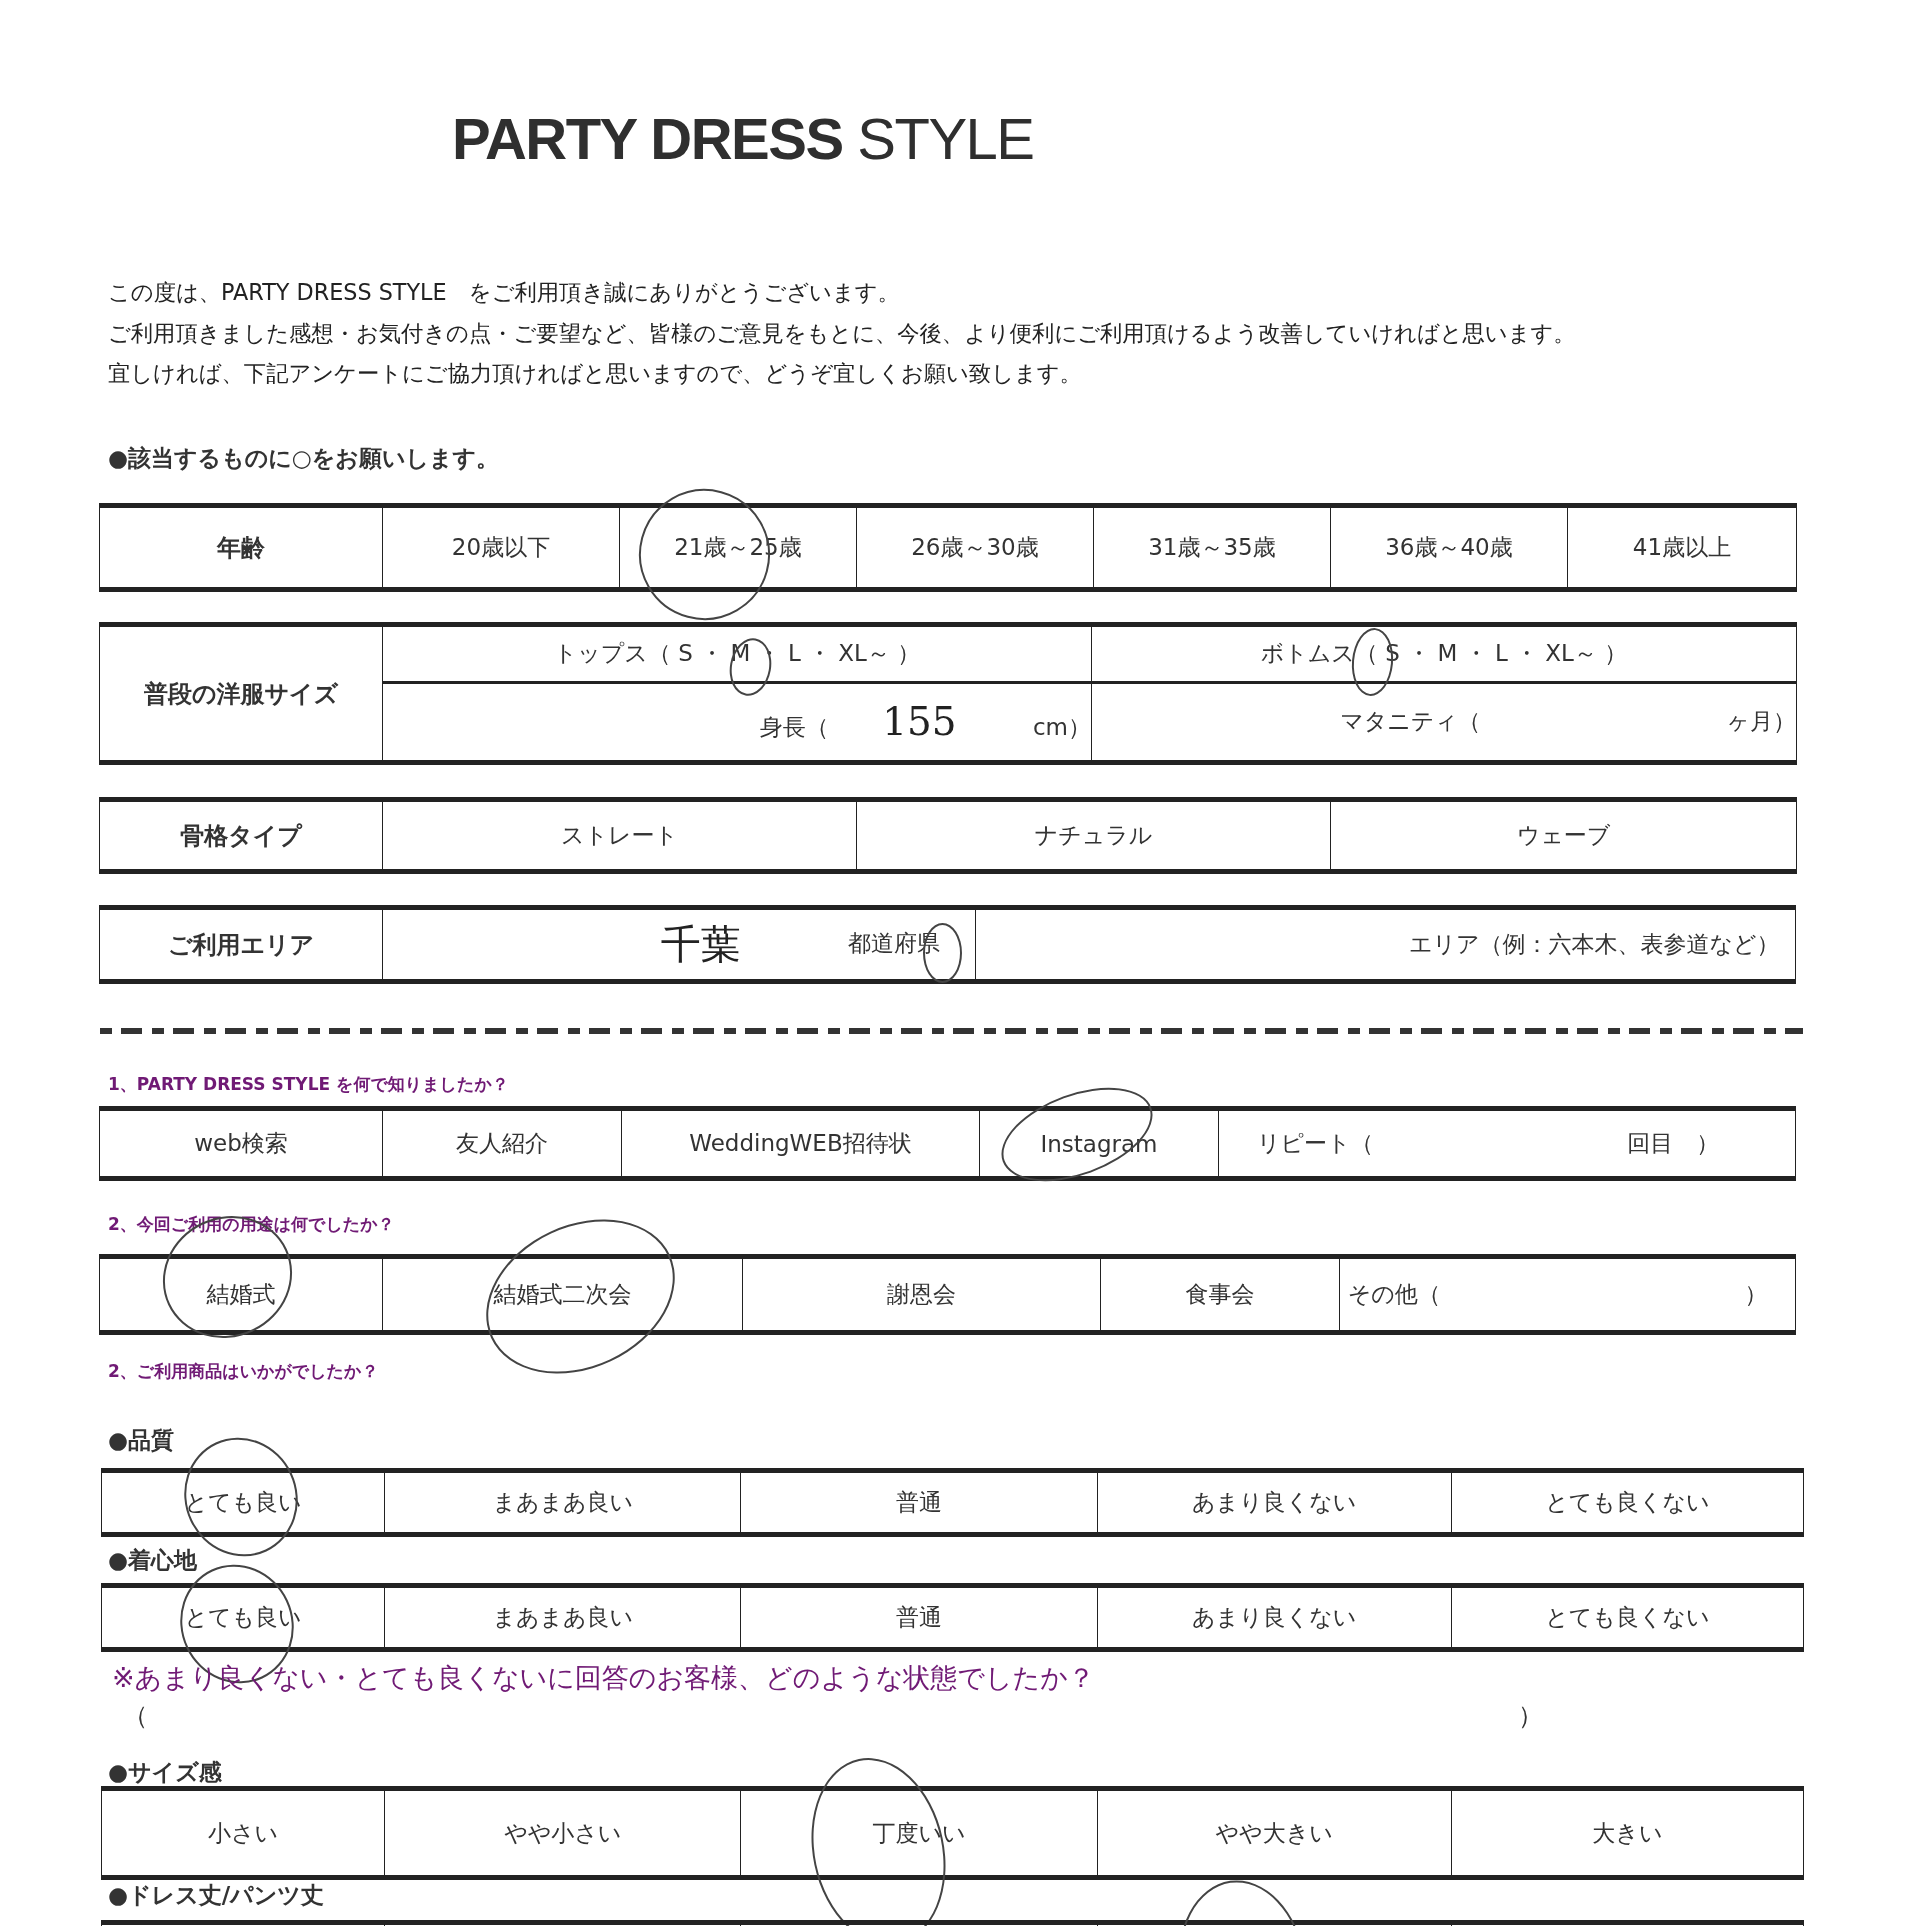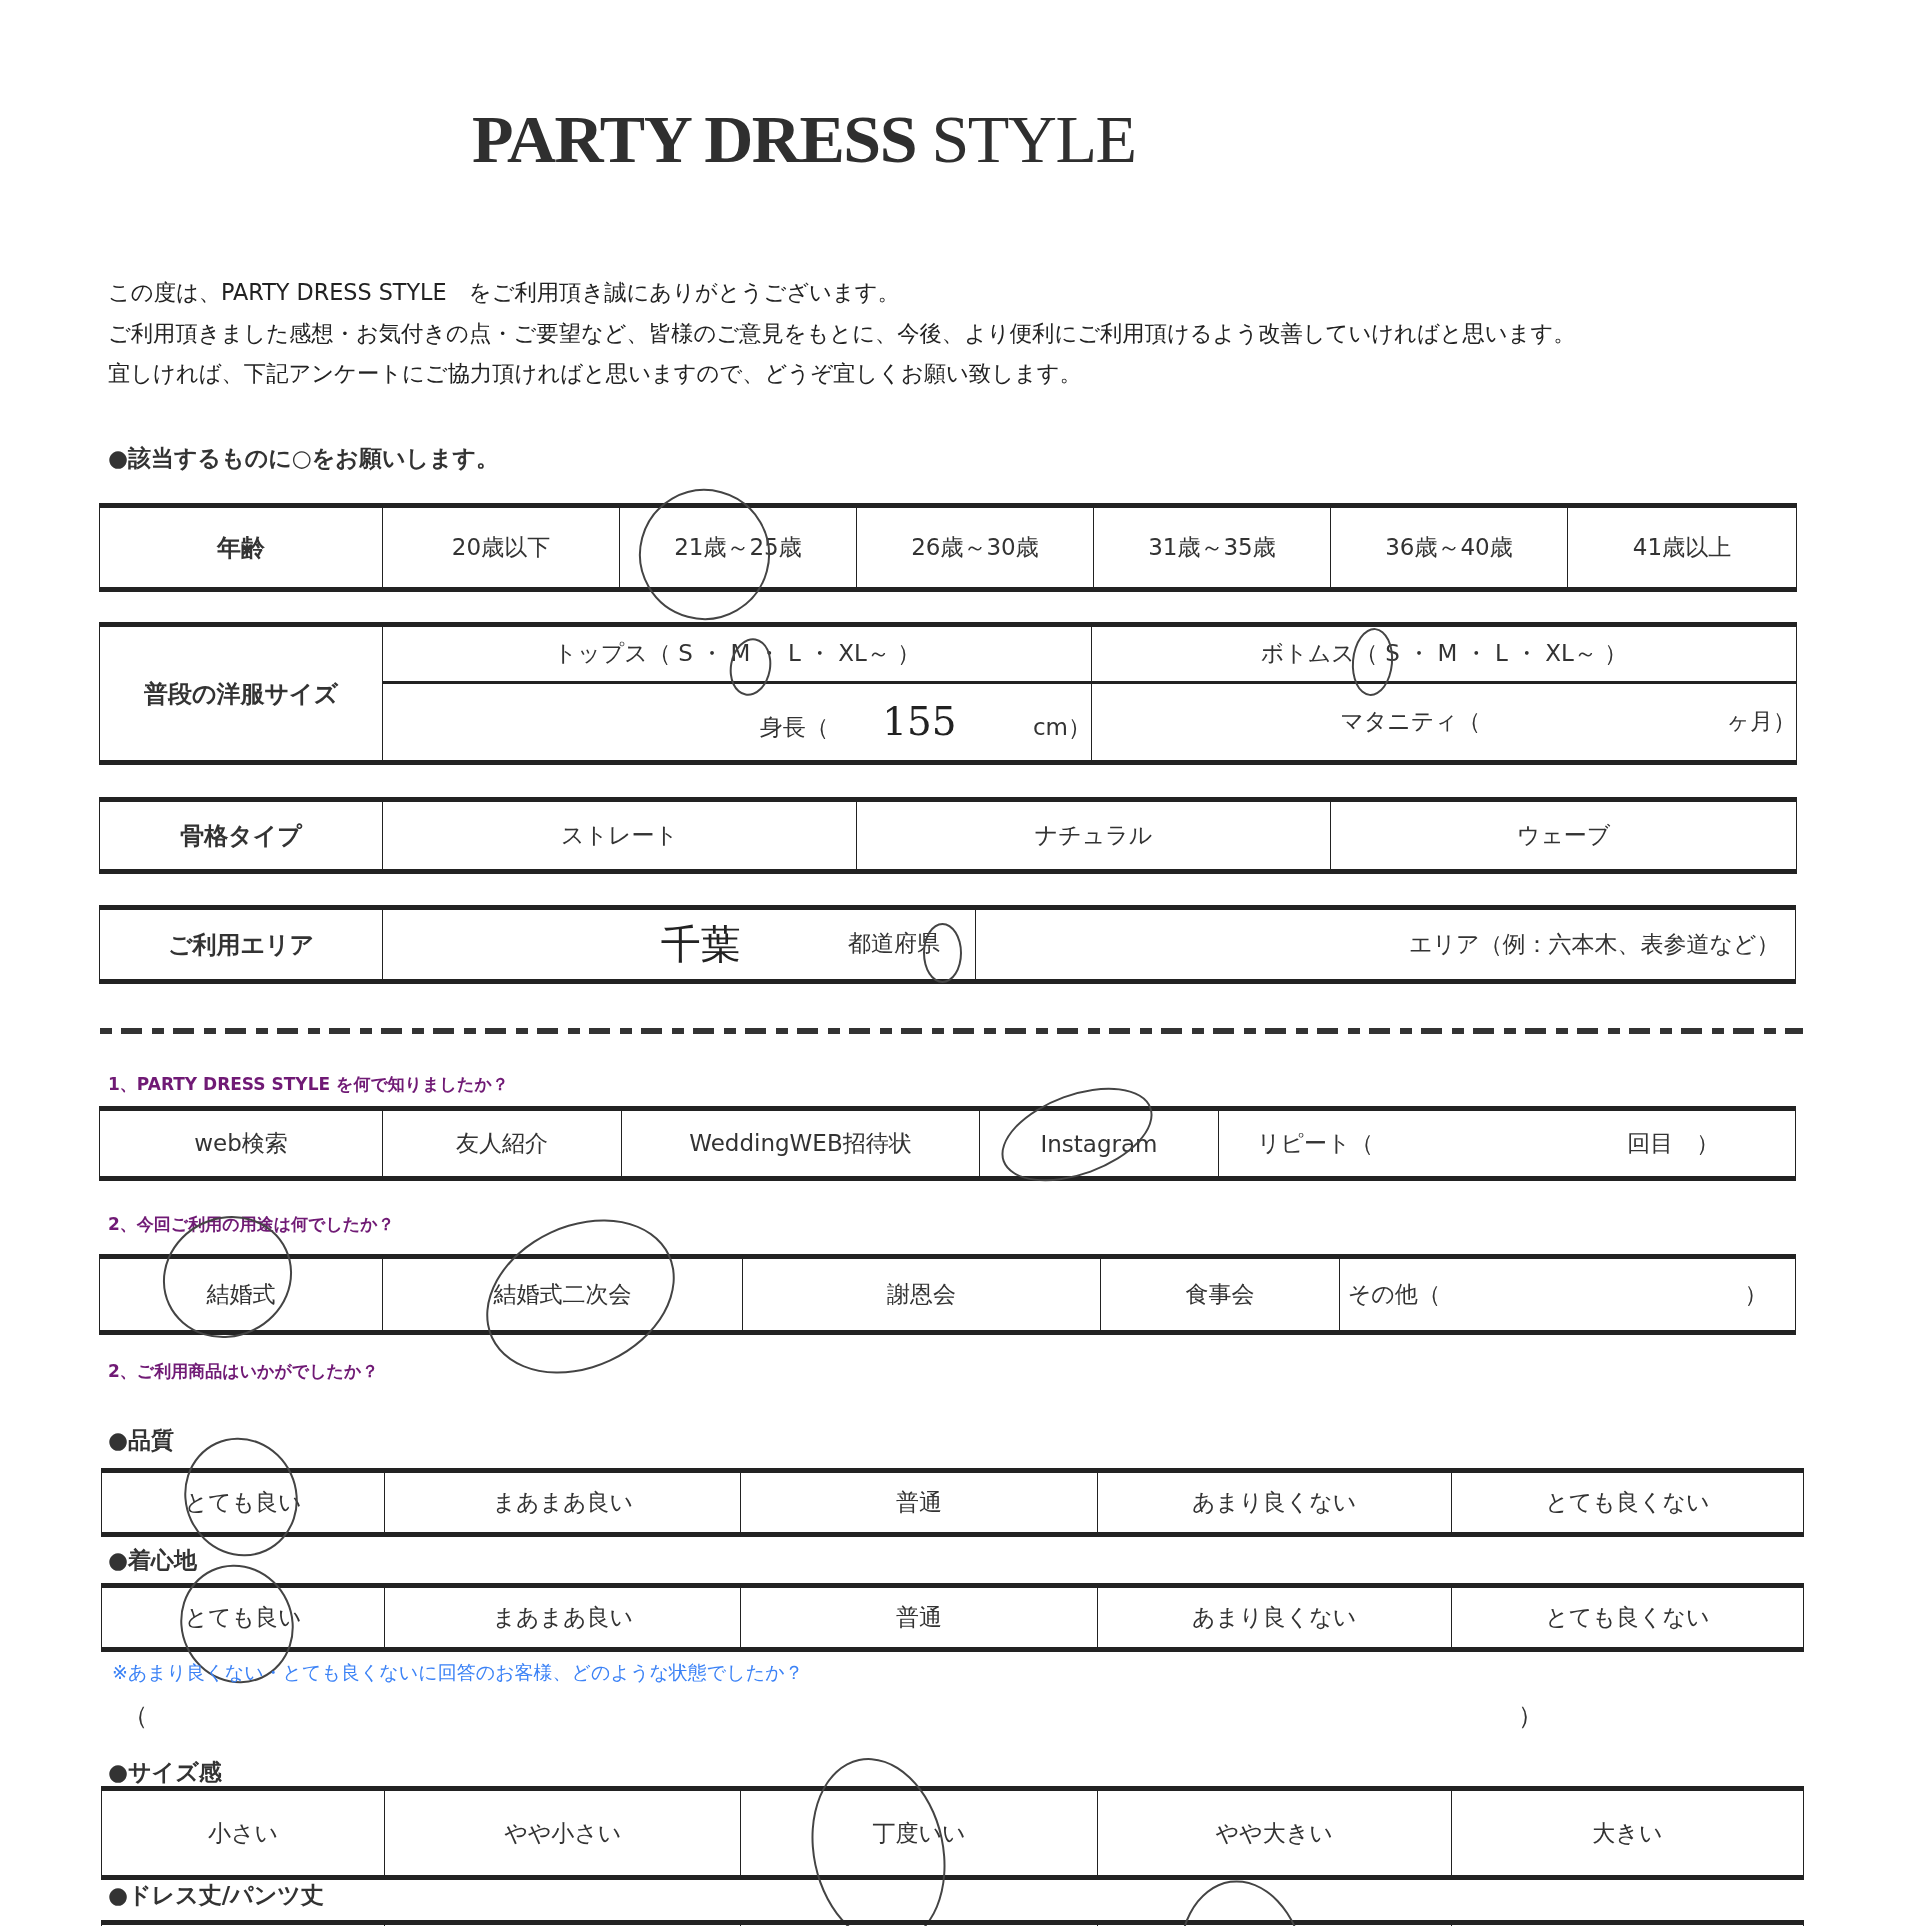--- a/index.html
+++ b/index.html
@@ -1,26 +1,26 @@
 <!DOCTYPE html>
 <html style="font-size:6.2px"><head>
 <meta charset="utf-8">
 <style>
   html, body { margin:0; padding:0; background:#ffffff; }
   body { width:1911px; height:2703px; position:relative; overflow:hidden;
          font-family:"DejaVu Sans", "Liberation Sans", sans-serif; color:#222; }
   .abs { position:absolute; }
-  .logo { left:472px; top:89px; height:100px; font-size:68px; letter-spacing:-1.5px;
-          font-family:Liberation Serif, serif; color:#2f2f2f; white-space:nowrap; line-height:100px; }
+  .logo { left:452px; top:89px; height:100px; font-size:58px; letter-spacing:-1.5px;
+          font-family:Liberation Sans, sans-serif; color:#2f2f2f; white-space:nowrap; line-height:100px; }
   .logo .bold { font-weight:bold; }
   .logo .light { font-weight:normal; }
   .intro { left:108px; font-size:22.3px; line-height:27px; white-space:nowrap; color:#222; }
   .sec-label { left:108px; font-size:23px; font-weight:bold; white-space:nowrap; color:#333; }
   .q-label { left:108px; font-size:17px; font-weight:bold; white-space:nowrap; color:#701a75; }
-  .note { left:112px; font-size:19px; white-space:nowrap; color:#3b82f6; }
+  .note { left:112px; font-size:27px; white-space:nowrap; color:#701a75; }
   .paren { font-size:25px; color:#333; }
   table.form { position:absolute; border-collapse:collapse; table-layout:fixed;
                border-top:5.4px solid #222; border-bottom:5.4px solid #222;
                border-left:1.9px solid #222; border-right:1.9px solid #222; }
   table.form td { border-left:1.5px solid #222; border-right:1.5px solid #222;
                   text-align:center; vertical-align:middle; font-size:23px; color:#333; padding:0; white-space:nowrap; }
   table.form td.head { font-weight:bold; font-size:24px; color:#333; }
   table.form tr.inner td { border-top:3.1px solid #222;text-align:right; }
   .dash { left:100px; width:1703px; top:1028px; height:6.2px;
           background:repeating-linear-gradient(90deg,#333 0 11.6px,#fff 11.6px 21px,#333 21px 42px,#fff 42px 52px); }

